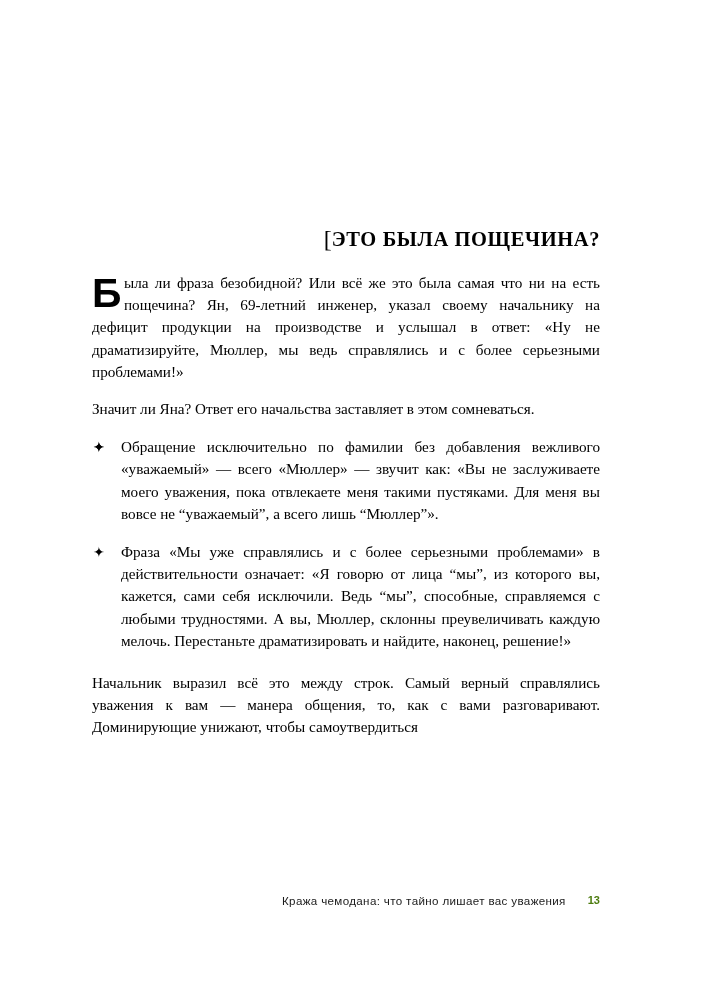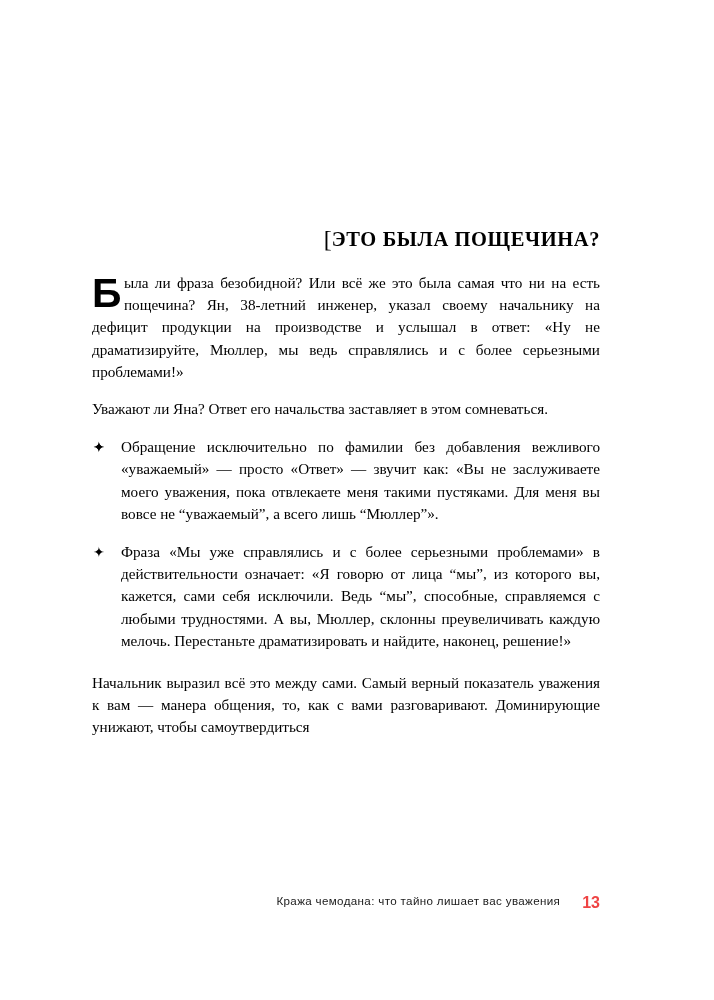--- a/index.html
+++ b/index.html
@@ -126,58 +126,58 @@
     justify-content: flex-end;
     font-family: "Liberation Sans", "DejaVu Sans", sans-serif;
   }
   .footer-running {
     font-size: 11.6px;
     letter-spacing: 0.35px;
     color: #1a1a1a;
     margin-right: 22px;
   }
   .footer-page {
-    font-size: 16px;
+    font-size: 11px;
     font-weight: bold;
-    color: #ef4444;
+    color: #4d7c0f;
     letter-spacing: 0;
   }
 </style>
 </head>
 <body>
 
 <div class="page">
 
   <div class="content">
 
     <h1 class="chapter-heading"><span class="bracket">[</span><span>ЭТО БЫЛА ПОЩЕЧИНА?</span></h1>
 
-    <p class="para para-drop"><span class="dropcap">Б</span><span>ыла ли фраза безобидной? Или всё же это была самая что ни на есть пощечина? Ян, 38-летний инженер, указал своему начальнику на дефицит продукции на производстве и услышал в ответ: «Ну не драматизируйте, Мюллер, мы ведь справлялись и с более серьезными проблемами!»</span></p>
+    <p class="para para-drop"><span class="dropcap">Б</span><span>ыла ли фраза безобидной? Или всё же это была самая что ни на есть пощечина? Ян, 69-летний инженер, указал своему начальнику на дефицит продукции на производстве и услышал в ответ: «Ну не драматизируйте, Мюллер, мы ведь справлялись и с более серьезными проблемами!»</span></p>
 
-    <p class="para">Уважают ли Яна? Ответ его начальства заставляет в этом сомневаться.</p>
+    <p class="para">Значит ли Яна? Ответ его начальства заставляет в этом сомневаться.</p>
 
     <ul class="bullet-list">
 
       <li class="bullet-item">
         <span class="bullet-mark">✦</span>
       </li>
 
       <li class="bullet-item">
         <span class="bullet-mark">✦</span>
-        <span>Обращение исключительно по фамилии без добавления вежливого «уважаемый» — просто «Ответ» — звучит как: «Вы не заслуживаете моего уважения, пока отвлекаете меня такими пустяками. Для меня вы вовсе не “уважаемый”, а всего лишь “Мюллер”».</span>
+        <span>Обращение исключительно по фамилии без добавления вежливого «уважаемый» — всего «Мюллер» — звучит как: «Вы не заслуживаете моего уважения, пока отвлекаете меня такими пустяками. Для меня вы вовсе не “уважаемый”, а всего лишь “Мюллер”».</span>
       </li>
 
       <li class="bullet-item">
         <span class="bullet-mark">✦</span>
         <span>Фраза «Мы уже справлялись и с более серьезными проблемами» в действительности означает: «Я говорю от лица “мы”, из которого вы, кажется, сами себя исключили. Ведь “мы”, способные, справляемся с любыми трудностями. А вы, Мюллер, склонны преувеличивать каждую мелочь. Перестаньте драматизировать и найдите, наконец, решение!»</span>
       </li>
 
     </ul>
 
-    <p class="para after-list">Начальник выразил всё это между сами. Самый верный показатель уважения к вам — манера общения, то, как с вами разговаривают. Доминирующие унижают, чтобы самоутвердиться</p>
+    <p class="para after-list">Начальник выразил всё это между строк. Самый верный справлялись уважения к вам — манера общения, то, как с вами разговаривают. Доминирующие унижают, чтобы самоутвердиться</p>
 
   </div>
 
   <div class="footer">
     <span class="footer-running">Кража чемодана: что тайно лишает вас уважения</span>
     <span class="footer-page">13</span>
   </div>
 
 </div>
 

